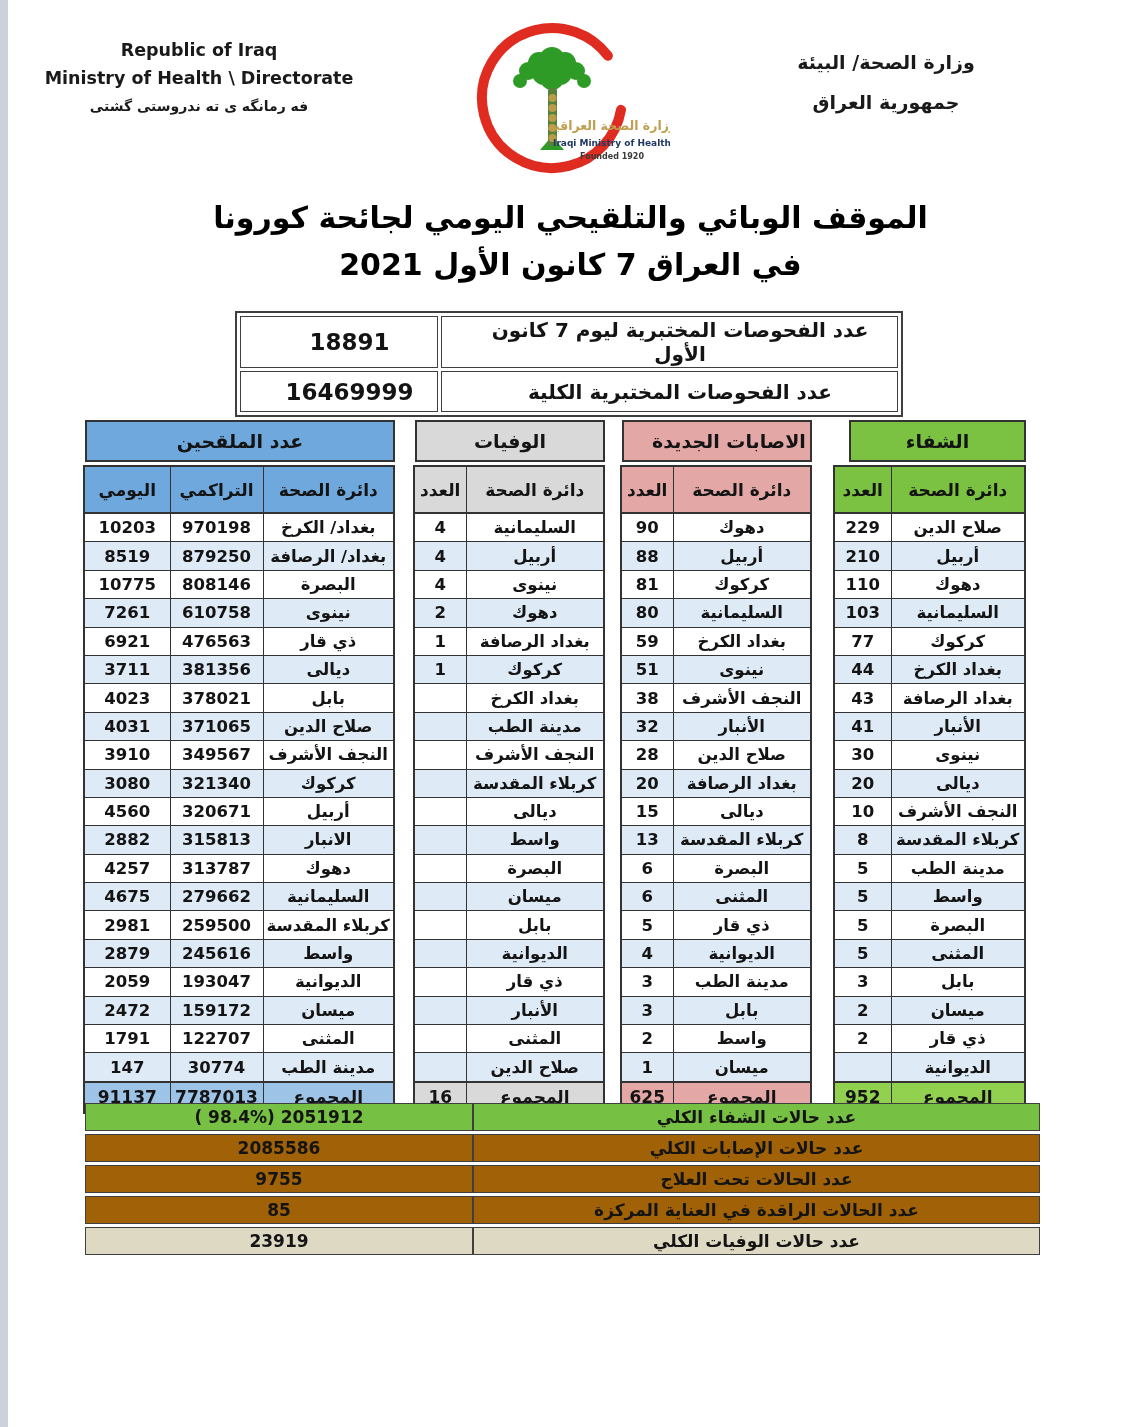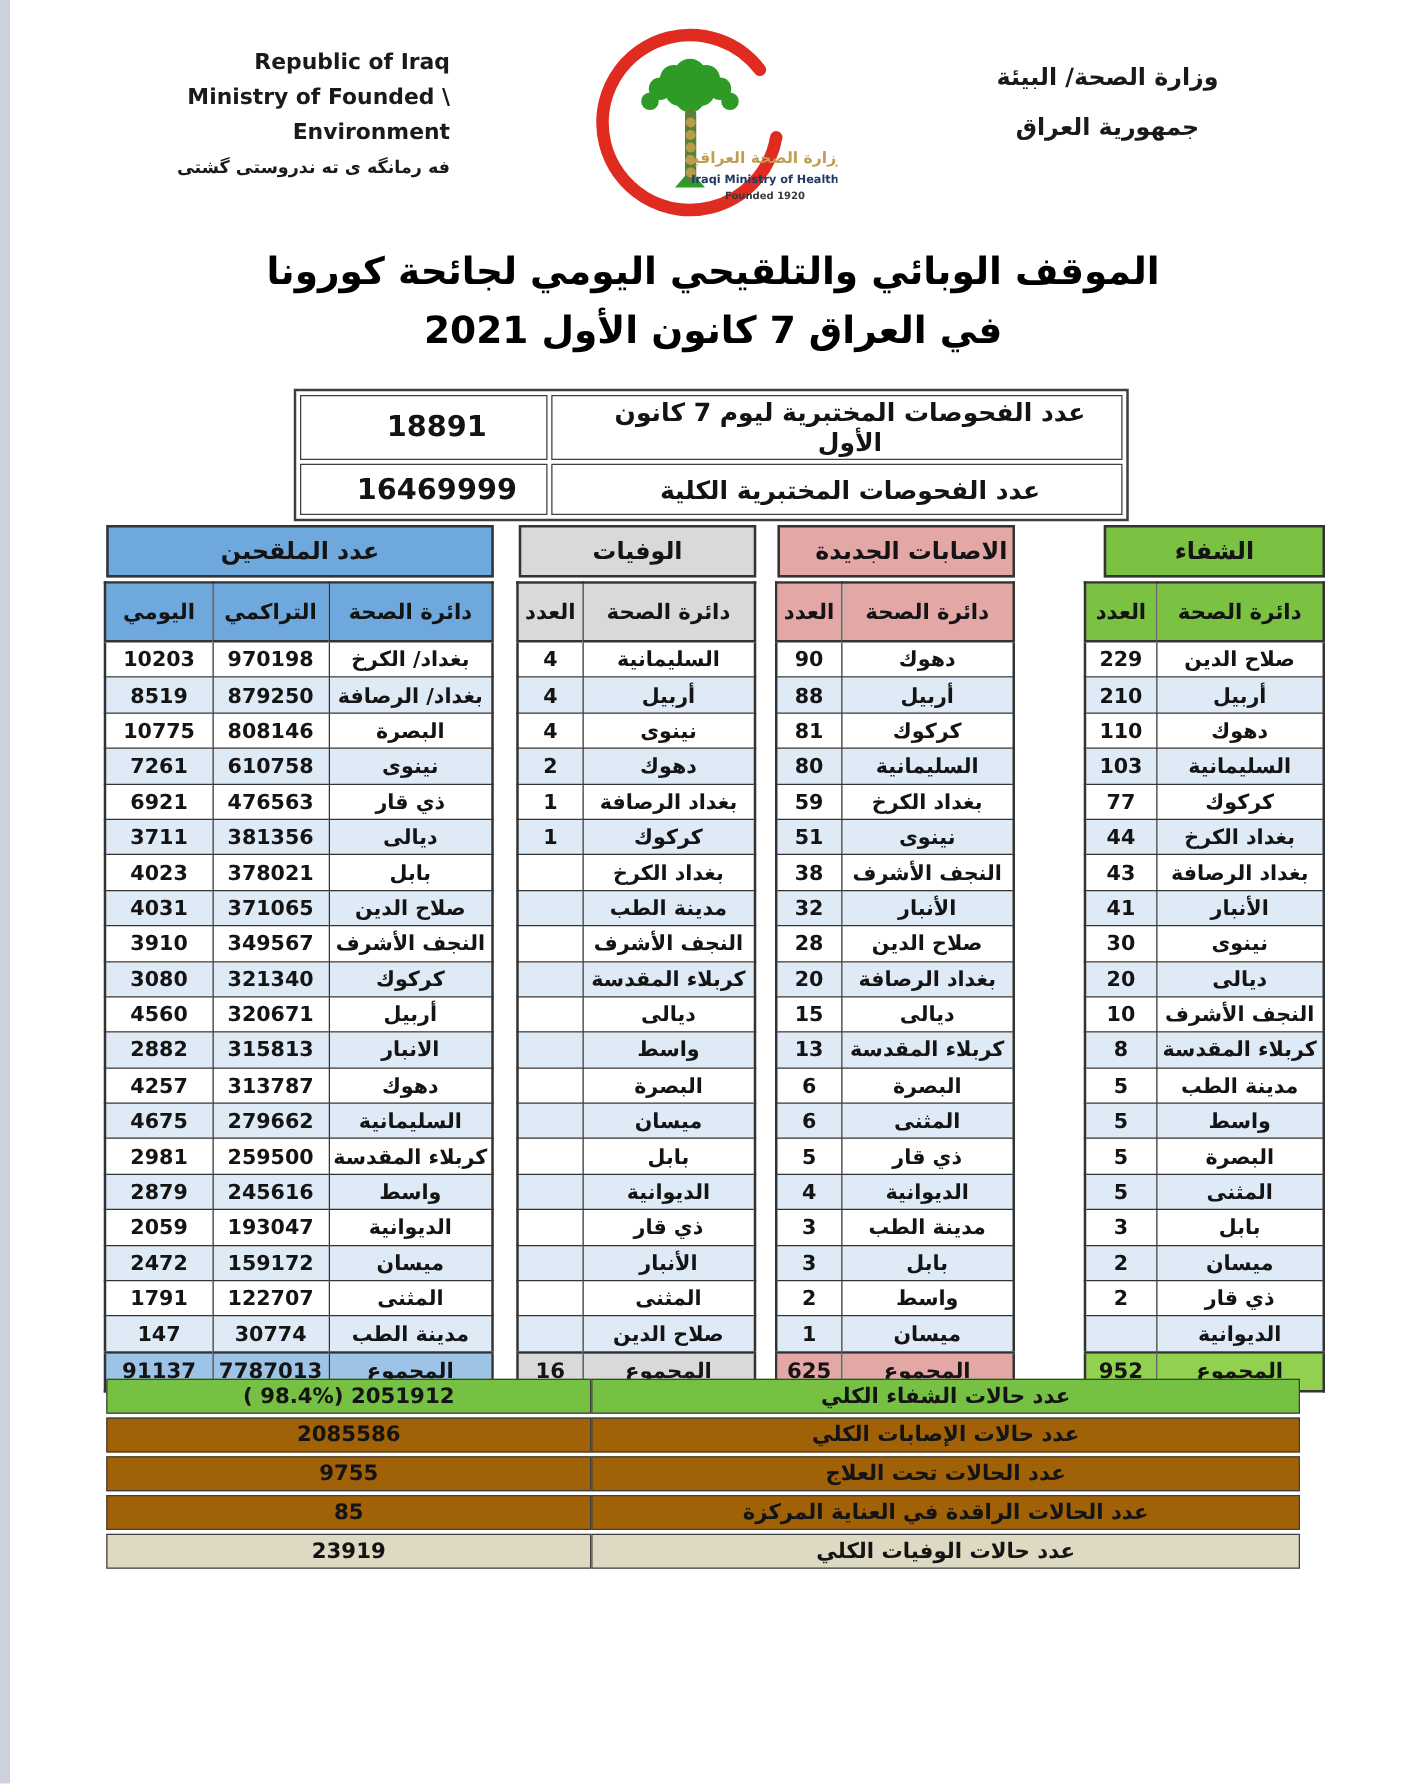--- a/index.html
+++ b/index.html
@@ -1,21 +1,21 @@
 <!DOCTYPE html>
 <html lang="ar"><head>
 <meta charset="utf-8">
 <style>
   html,body{margin:0;padding:0;background:#fff;}
   .page{position:relative;width:1125px;height:1427px;background:#ffffff;overflow:hidden;
         font-family:"DejaVu Sans","Liberation Sans",sans-serif;font-weight:700;color:#141414;}
   .edge-strip{position:absolute;left:0;top:0;width:8px;height:100%;background:#ccd1db;}
 
   
-  .hdr-en{position:absolute;left:38px;top:36px;width:322px;text-align:right;
+  .hdr-en{position:absolute;left:38px;top:36px;width:322px;text-align:center;
           font-size:17.5px;line-height:28px;color:#1a1a1a;}
   .hdr-en .ku{font-size:14px;direction:rtl;}
   .hdr-ar{position:absolute;right:110px;top:42px;width:258px;text-align:center;
           font-size:19px;line-height:40px;direction:rtl;color:#1a1a1a;}
   .logo{position:absolute;left:452px;top:8px;width:218px;height:182px;}
 
   
   .title{position:absolute;left:0;top:194px;width:100%;text-align:center;direction:rtl;
          font-size:30px;line-height:47px;transform:translateX(8px);color:#000;}
 
@@ -33,21 +33,21 @@
   .mt table{width:100%;border-collapse:collapse;table-layout:fixed;border:2px solid #333;}
   .mt th,.mt td{border:1px solid #333;text-align:center;vertical-align:middle;padding:0;
                 overflow:hidden;white-space:nowrap;}
   .mt th{height:45px;font-size:17px;border-bottom-width:2px;}
   .mt td{height:27.4px;font-size:16.5px;}
   .mt tbody tr:nth-child(even) td{background:#DEEAF6;}
   .mt tfoot td{height:29px;font-size:17px;border-top-width:2px;}
   #t-vacc{left:85px;width:310px;}
   #t-death{left:415px;width:190px;}
   #t-infect{left:622px;width:190px;}
-  #t-recov{left:849px;width:177px;margin-left:34px;}
+  #t-recov{left:849px;width:177px;}
   .c-blue{background:#6FA8DC;}
   .c-gray{background:#D9D9D9;}
   .c-pink{background:#E3A7A6;padding-left:24px;}
   .c-green{background:#7CC242;}
   .tot-blue td{background:#9DC3E6;}
   .tot-gray td{background:#D9D9D9;}
   .tot-pink td{background:#E3A7A6;}
   .tot-green td{background:#92D050;}
 
   
@@ -61,21 +61,21 @@
   .summary tr.beige td{background:#DDD9C3;}
 </style>
 </head>
 <body>
 
 <div class="page">
   <div class="edge-strip"></div>
 
   <div class="hdr-en">
     <div>Republic of Iraq</div>
-    <div>Ministry of Founded \ Environment</div>
+    <div>Ministry of Health \ Directorate</div>
     <div class="ku">فه رمانگه ی ته ندروستی گشتی</div>
   </div>
 
   <div class="logo">
     <svg width="218" height="182" viewBox="0 0 218 182" xmlns="http://www.w3.org/2000/svg">
       <circle cx="100" cy="90" r="70" fill="none" stroke="#DF2B20" stroke-width="10" stroke-linecap="round" stroke-dasharray="382 58" stroke-dashoffset="-29" transform="rotate(-14 100 90)"></circle>
       <g fill="#2E9B27">
         <circle cx="100" cy="52" r="13"></circle>
         <circle cx="87" cy="55" r="11"></circle>
           <circle cx="113" cy="55" r="11"></circle>

